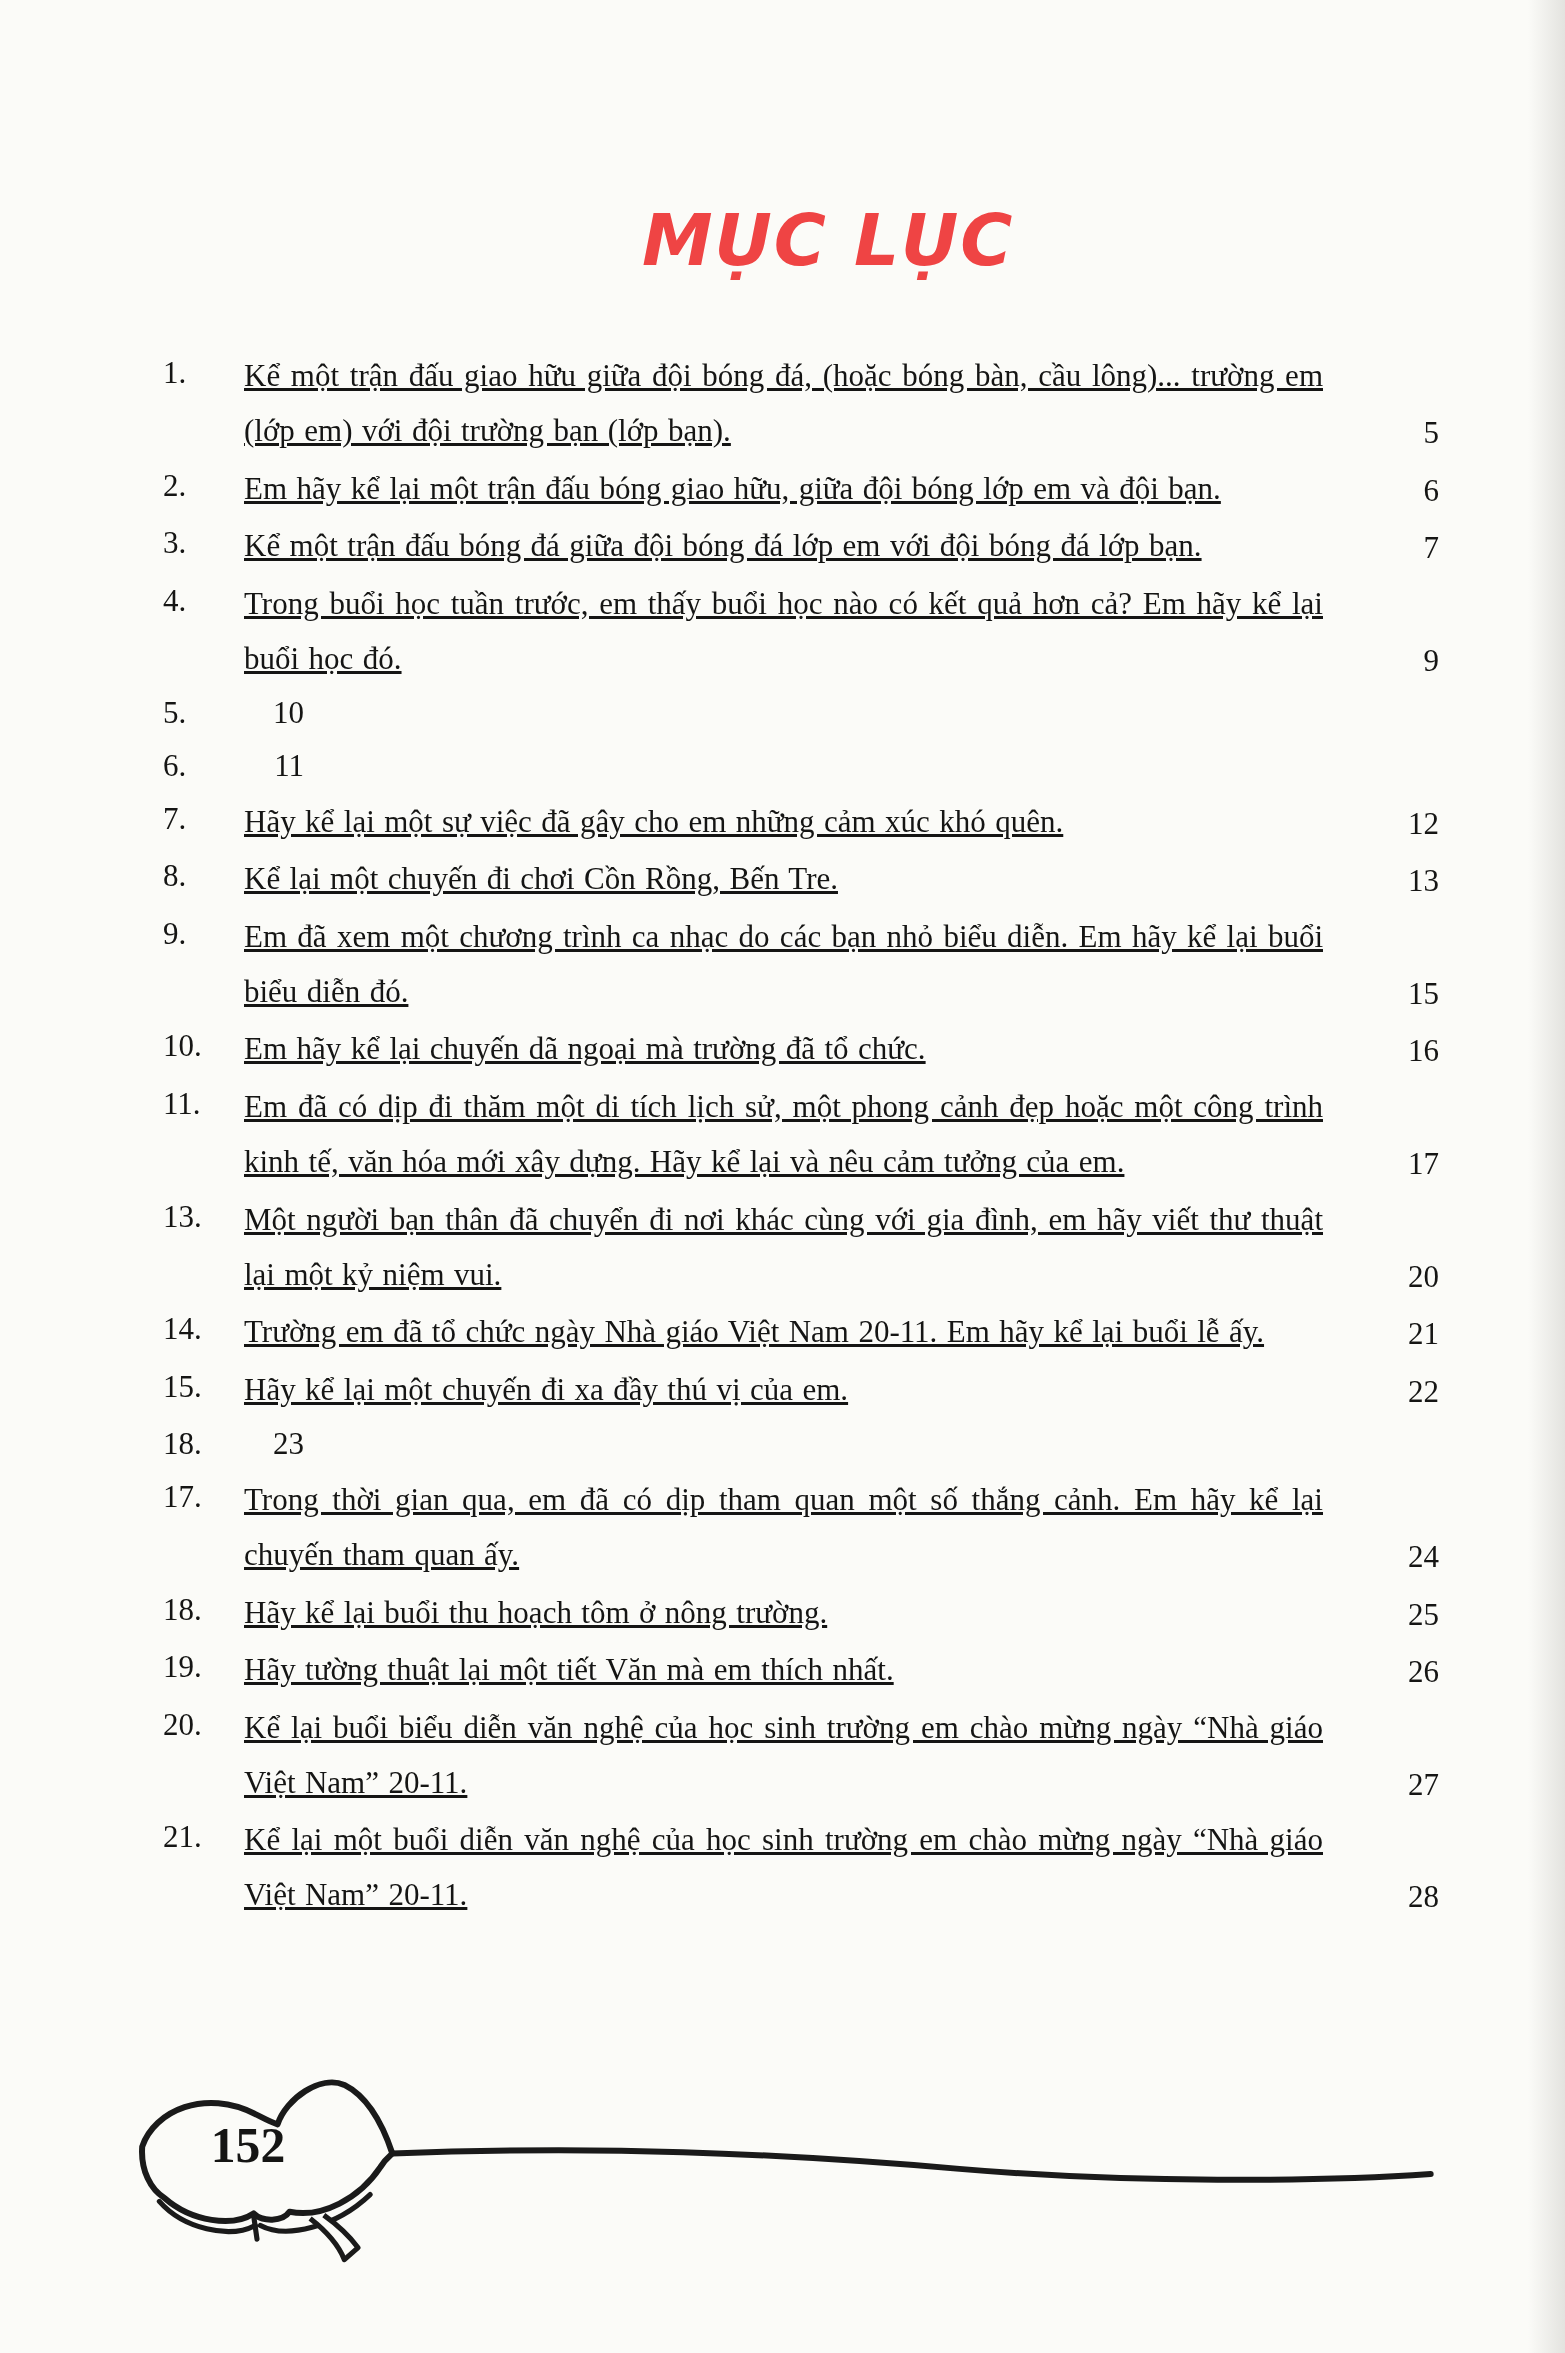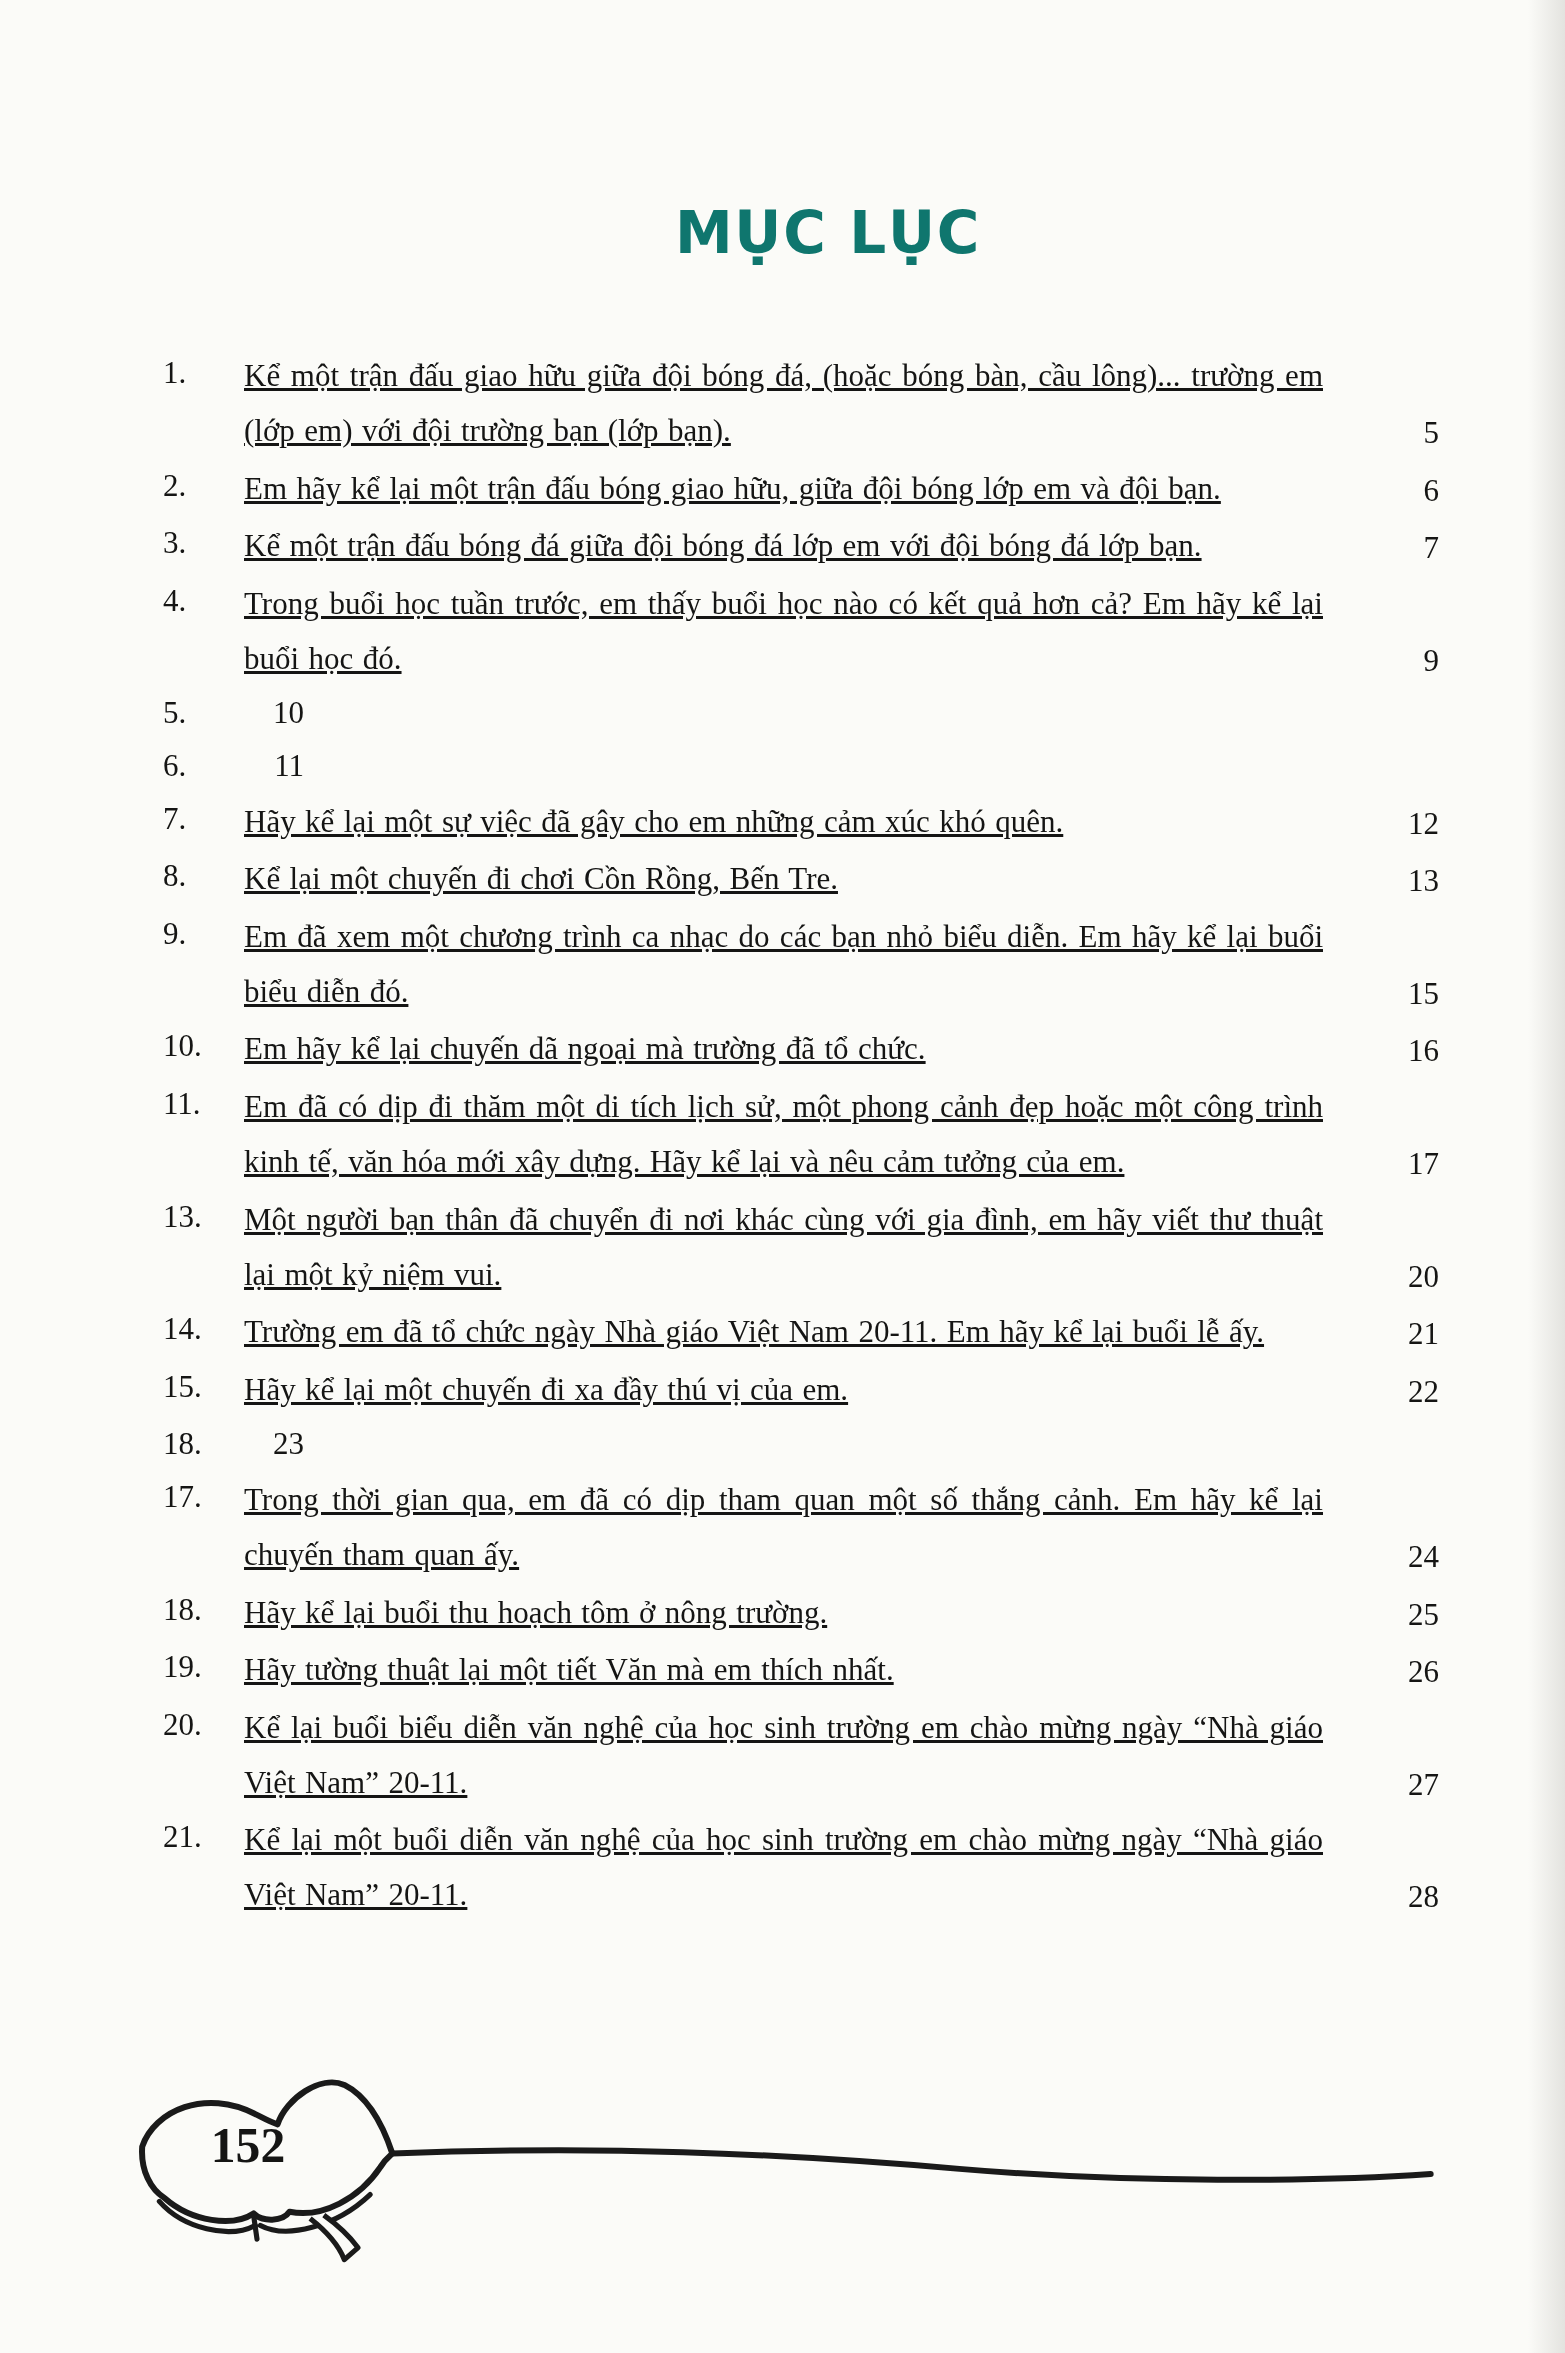--- a/index.html
+++ b/index.html
@@ -13,22 +13,23 @@
     position:absolute;top:0;right:0;width:38px;height:2354px;
     background:linear-gradient(to right, rgba(130,128,120,0), rgba(130,128,120,0.20));
     pointer-events:none;
   }
   .title-wrap{
     position:absolute;top:202px;left:0;width:1566px;text-align:center;
   }
   .title{
     display:inline-block;position:relative;left:45px;
     font-family:"DejaVu Sans","Liberation Sans",sans-serif;
-    font-weight:bold;font-size:58px;line-height:1.1;letter-spacing:1.7px;color:#0f766e;
+    font-weight:bold;font-size:71px;line-height:1.1;letter-spacing:1.7px;color:#ef4444;
     margin:0;
+    font-style:italic;
   }
   .toc{
     position:absolute;left:163px;top:348px;width:1276px;
   }
   .row{
     display:flex;align-items:flex-start;margin-bottom:2.6px;
   }
   .num{
     flex:0 0 81px;font-size:31px;line-height:50px;white-space:nowrap;
   }

